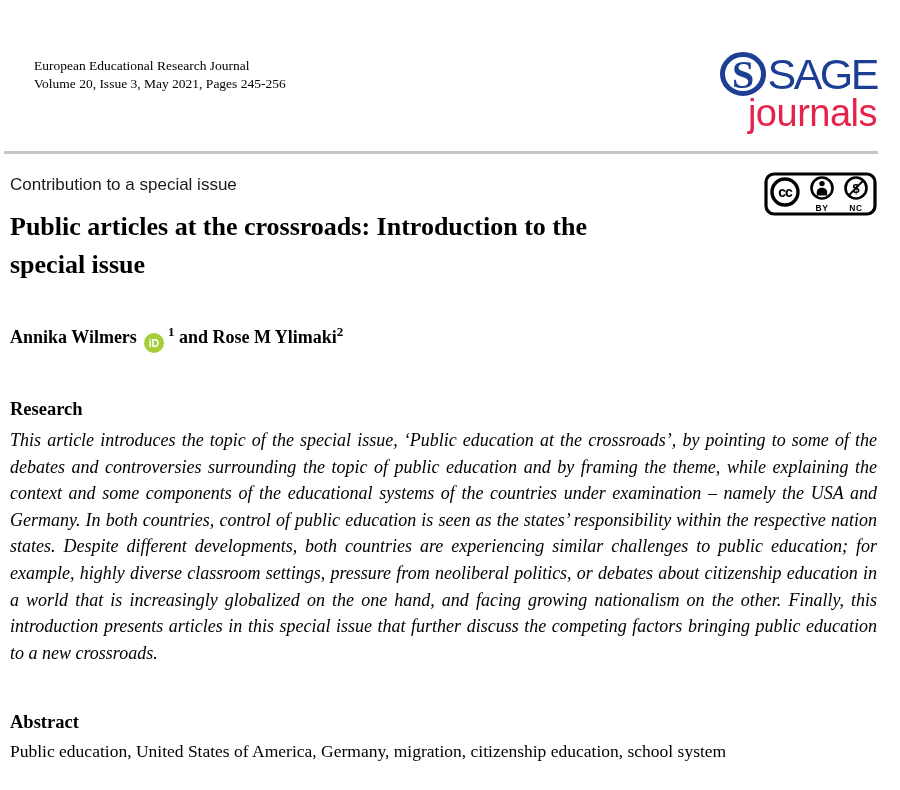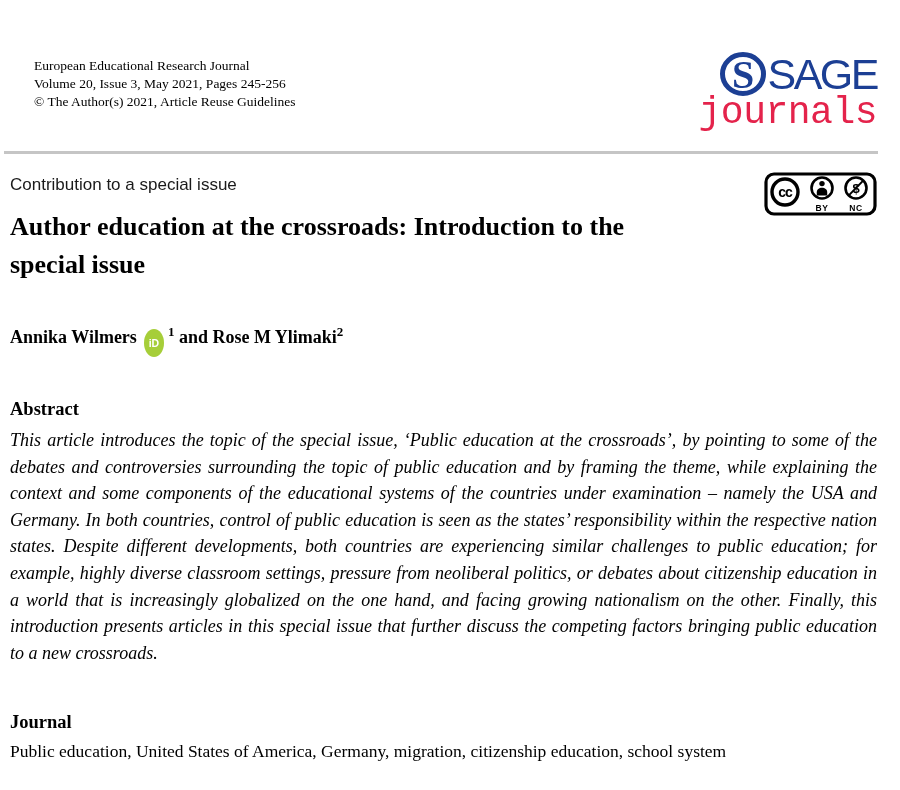--- a/index.html
+++ b/index.html
@@ -22,24 +22,24 @@
   
   .logo { position:absolute; top:51px; right:23px; cursor:pointer; }
   .logo-row { display:flex; align-items:center; justify-content:flex-end; }
   .emblem { margin-right:1px; flex:0 0 auto; }
   .sage-word {
     font-family:"Liberation Sans", sans-serif;
     font-weight:400; font-size:43px; letter-spacing:-2.5px;
     color:#1C3F94; line-height:1;
   }
   .journals-word {
-    font-family:Liberation Mono, monospace;
+    font-family:Liberation Sans, sans-serif;
     font-size:38px; letter-spacing:-0.5px;
     color:#E4234B; line-height:1;
-    text-align:center; margin-top:-3px;
+    text-align:right; margin-top:-3px;
   }
 
   
   .rule { position:absolute; top:151px; left:4px; width:874px; height:3px; background:#c5c5c5; }
 
   
   .kicker {
     position:absolute; left:10px; top:175px;
     font-family:"Liberation Sans", sans-serif;
     font-size:17px; color:#1a1a1a;
@@ -50,21 +50,21 @@
 
   
   .title {
     position:absolute; left:10px; top:208px; margin:0;
     width:810px; font-size:26px; line-height:38px; font-weight:700;
   }
 
   
   .authors { position:absolute; left:10px; top:327px; font-size:18px; font-weight:700; white-space:nowrap; }
   .orcid {
-    display:inline-flex; width:20px; height:28px; border-radius:50%;
+    display:inline-flex; width:20px; height:20px; border-radius:50%;
     background:#A6CE39; color:#fff;
     font-family:"Liberation Sans", sans-serif; font-size:10.5px; font-weight:700;
     align-items:center; justify-content:center;
     vertical-align:-4px; margin:0 4px 0 7px; cursor:pointer;
   }
   .authors sup { font-size:13px; line-height:0; }
 
   
   .abstract { position:absolute; left:10px; top:399px; width:867px; }
   .section-heading { margin:0; font-size:18.5px; line-height:20px; font-weight:700; }
@@ -78,21 +78,20 @@
   .keywords p { margin:8px 0 0; font-size:17.5px; line-height:22px;font-family:Liberation Serif, serif; }
 </style>
 </head>
 <body>
 
 <div>
 
   <div class="masthead">
     <div>European Educational Research Journal</div>
     <div>Volume 20, Issue 3, May 2021, Pages 245-256</div>
-    <div><span>© The Author(s) 2021, </span><span class="link">Article Reuse Guidelines</span></div>
   </div>
 
   <div class="logo">
     <div class="logo-row">
       <svg class="emblem" width="48" height="46" viewBox="0 0 48 46">
         <ellipse cx="24" cy="23" rx="20.5" ry="19.5" fill="none" stroke="#1C3F94" stroke-width="5"></ellipse>
         <text x="24" y="37" text-anchor="middle" font-family="'Liberation Serif', serif" font-size="40" font-weight="bold" fill="#1C3F94">S</text>
       </svg>
       <span class="sage-word">SAGE</span>
     </div>
@@ -118,27 +117,27 @@
       <text x="58" y="38.6" text-anchor="middle" font-family="'Liberation Sans', sans-serif" font-size="8.5" font-weight="bold" letter-spacing="0.5">BY</text>
       <g>
         <circle cx="92" cy="16" r="10.5" fill="none" stroke="#000" stroke-width="2.6"></circle>
         <text x="92" y="20.6" text-anchor="middle" font-family="'Liberation Sans', sans-serif" font-size="13" font-weight="bold">$</text>
         <line x1="84.8" y1="23.4" x2="99.2" y2="8.6" stroke="#000" stroke-width="2"></line>
       </g>
       <text x="92" y="38.6" text-anchor="middle" font-family="'Liberation Sans', sans-serif" font-size="8.5" font-weight="bold" letter-spacing="0.5">NC</text>
     </svg>
   </div>
 
-  <h1 class="title"><span>Author education at the crossroads: Introduction to the</span><br><span>special issue</span></h1>
+  <h1 class="title"><span>Public articles at the crossroads: Introduction to the</span><br><span>special issue</span></h1>
 
   <div class="authors"><span>Annika Wilmers</span><span class="orcid">iD</span><sup>1</sup><span> and </span><span>Rose M Ylimaki</span><sup>2</sup></div>
 
   <section class="abstract">
-    <h2 class="section-heading">Abstract</h2>
+    <h2 class="section-heading">Research</h2>
     <p>This article introduces the topic of the special issue, ‘Public education at the crossroads’, by pointing to some of the debates and controversies surrounding the topic of public education and by framing the theme, while explaining the context and some components of the educational systems of the countries under examination – namely the USA and Germany. In both countries, control of public education is seen as the states’ responsibility within the respective nation states. Despite different developments, both countries are experiencing similar challenges to public education; for example, highly diverse classroom settings, pressure from neoliberal politics, or debates about citizenship education in a world that is increasingly globalized on the one hand, and facing growing nationalism on the other. Finally, this introduction presents articles in this special issue that further discuss the competing factors bringing public education to a new crossroads.</p>
   </section>
 
   <section class="keywords">
-    <h2 class="section-heading">Journal</h2>
+    <h2 class="section-heading">Abstract</h2>
     <p>Public education, United States of America, Germany, migration, citizenship education, school system</p>
   </section>
 
 </div>
 
 </body></html>

